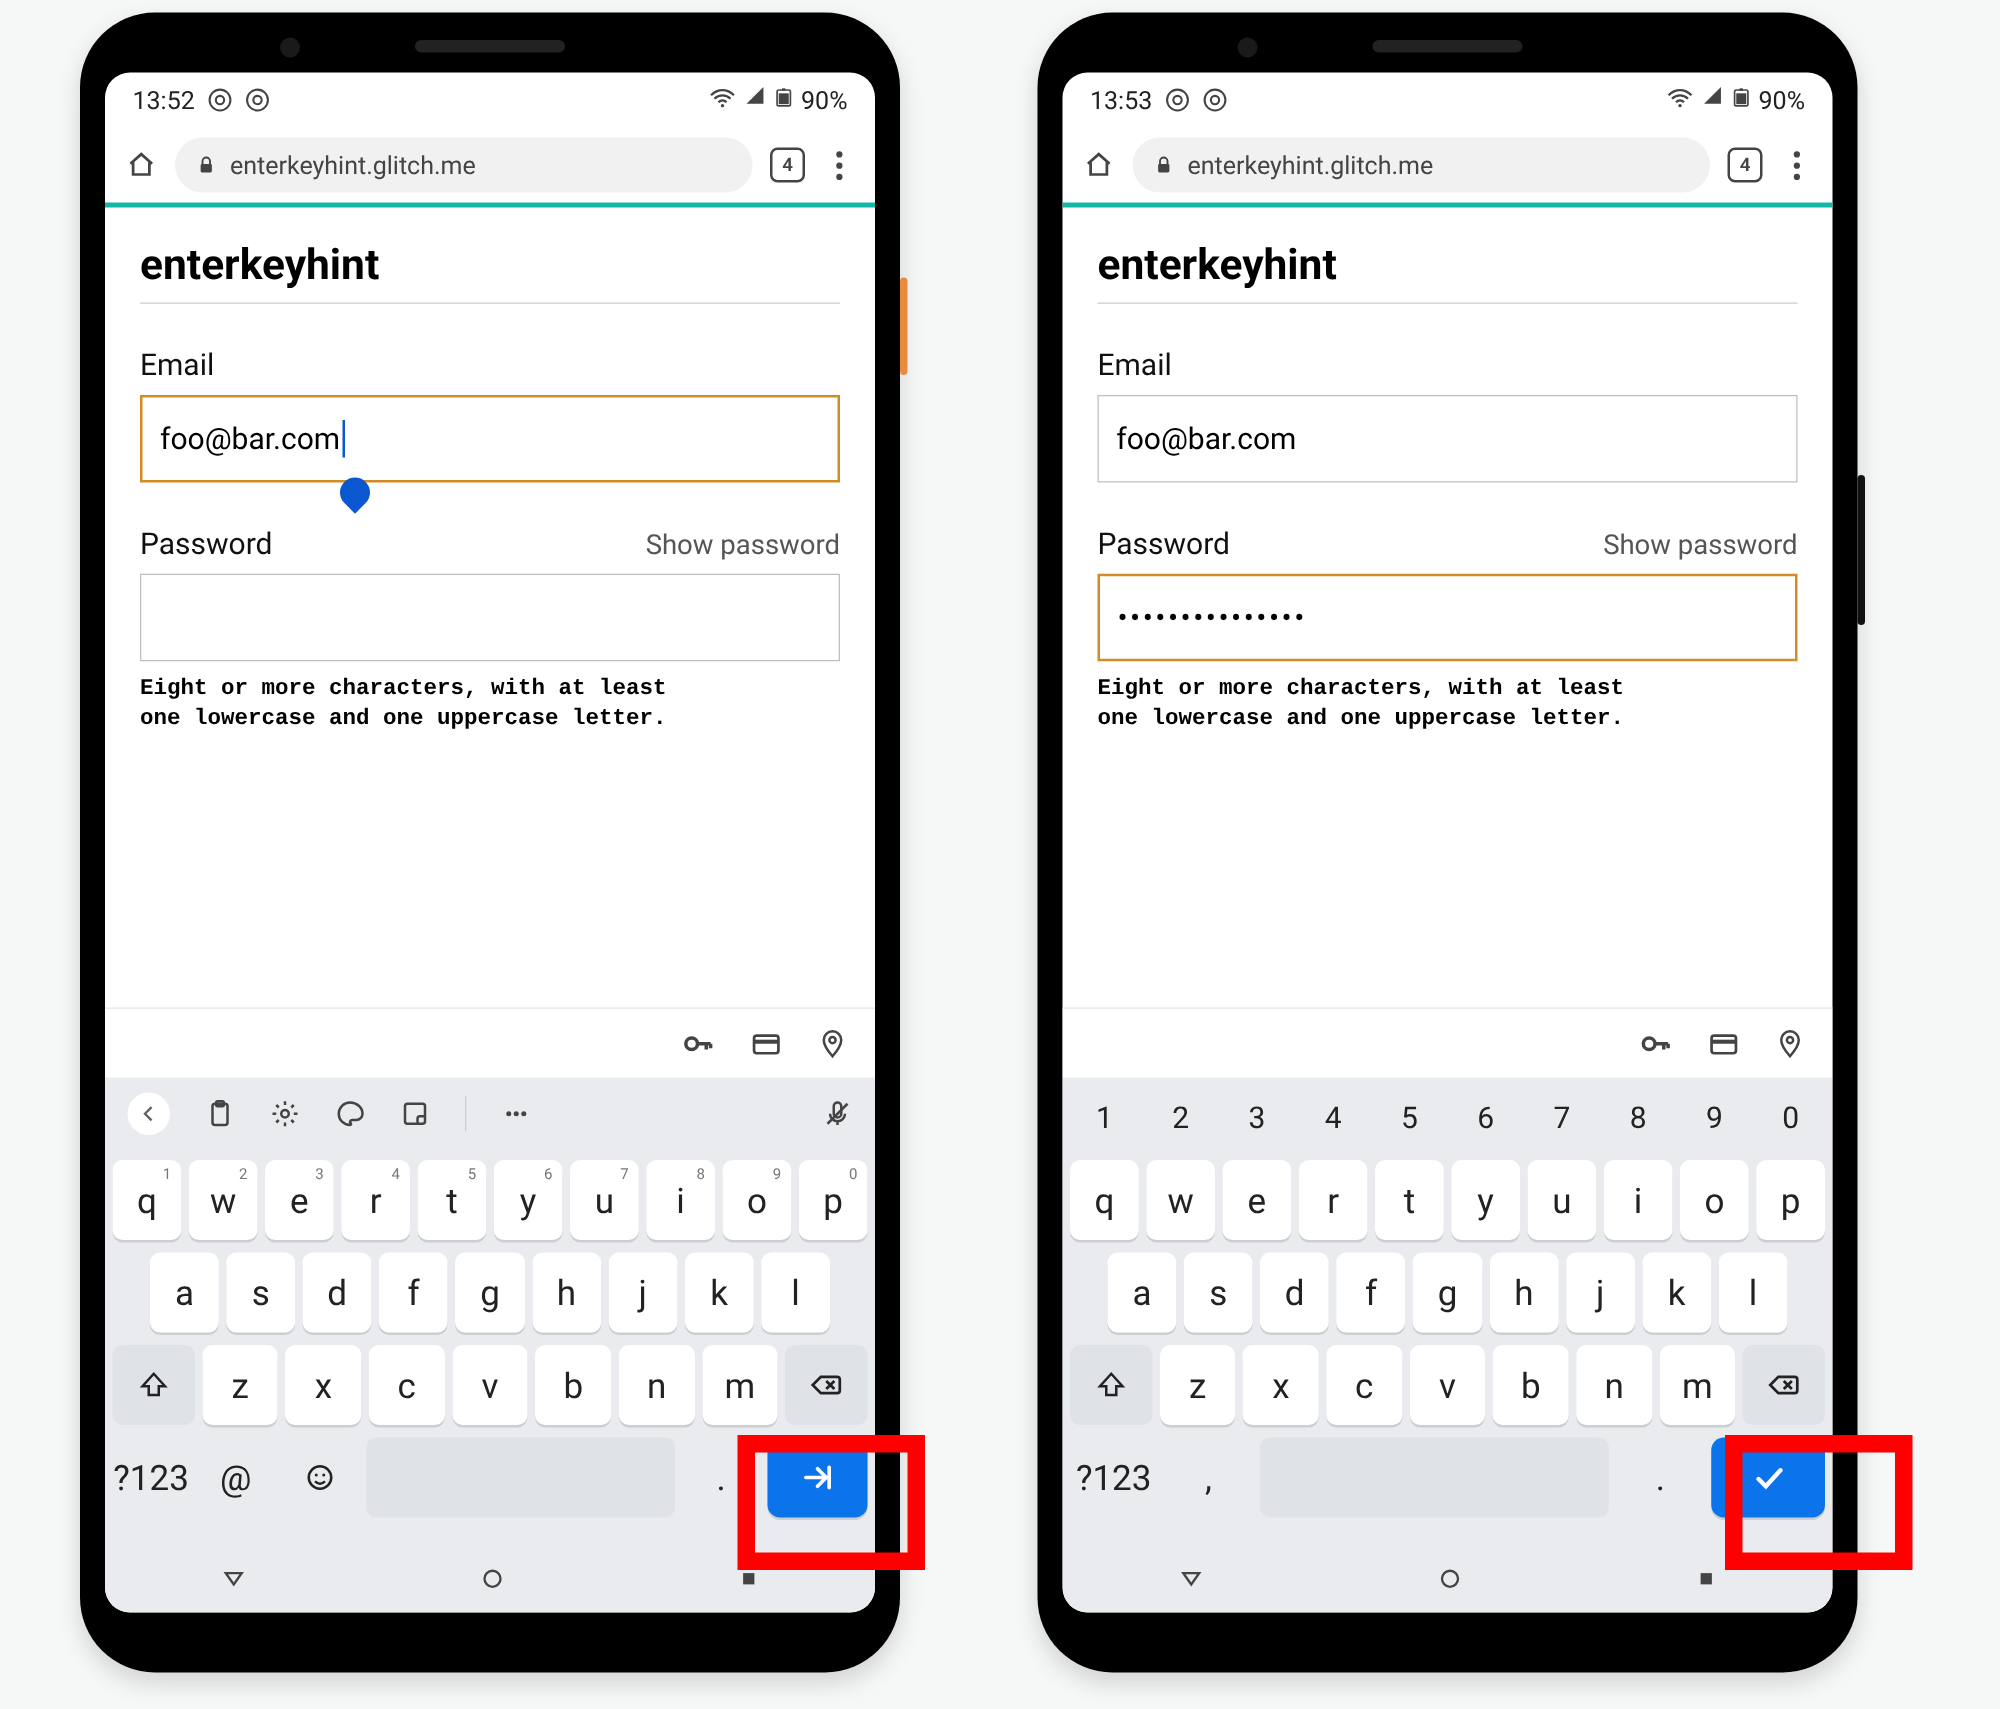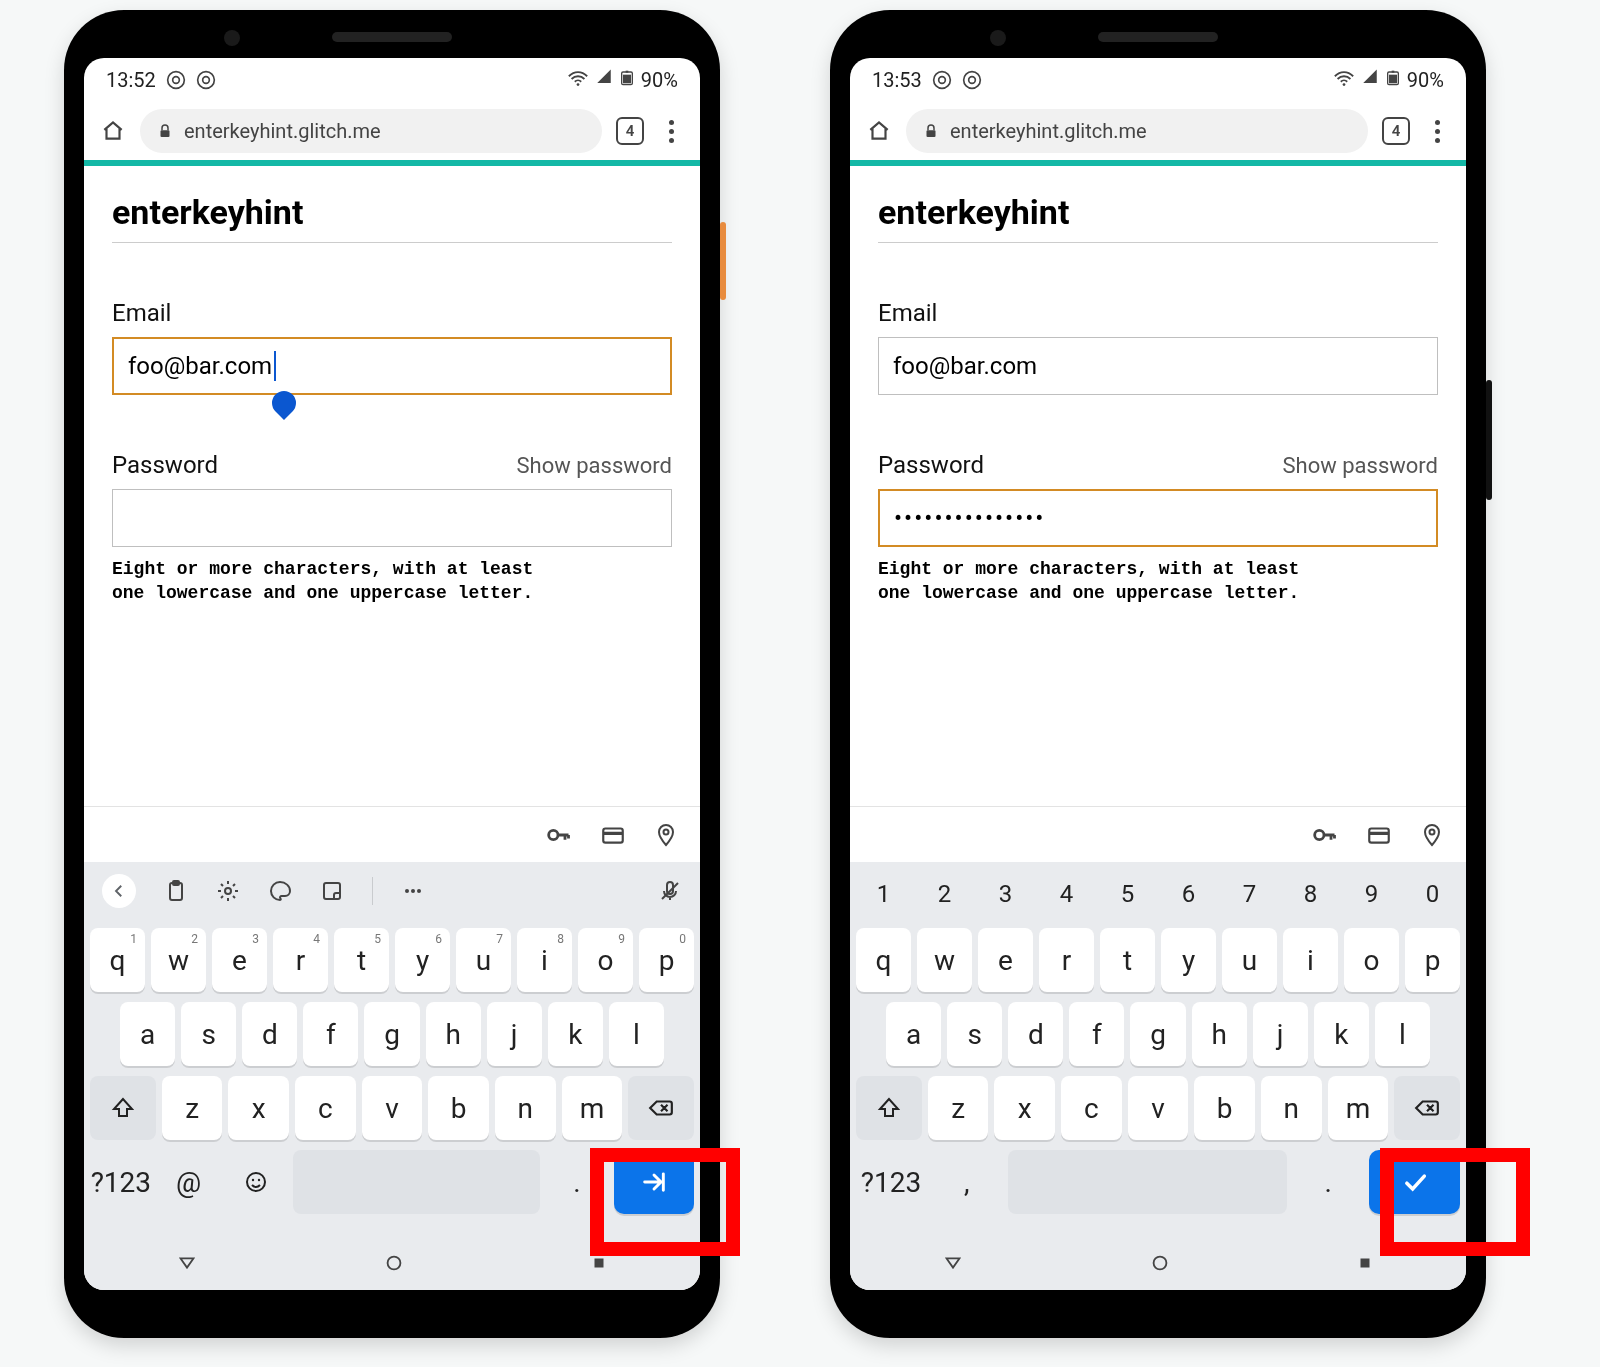--- a/index.html
+++ b/index.html
@@ -59,44 +59,44 @@
   .statusbar .sb-left { display:flex; align-items:center; gap:10px; }
   .statusbar .sb-right{ display:flex; align-items:flex-start; gap:6px; font-weight:400;}
   .ico { display:inline-flex; align-items:center; justify-content:center; color:#444;}
   .ico svg { display:block; }
 
   
   .omnibar {
     height: 64px;
     display:flex; align-items:center; gap:14px;
     padding: 0 16px;
-    border-bottom: 6px solid #14b8a6;
+    border-bottom: 4px solid #14b8a6;
   }
   .omnibox {
     flex:1; height:44px; background:#f1f1f1; border-radius:22px;
     display:flex; align-items:center; gap:10px; padding:0 16px;
     font-size:20px; color:#444;
   }
   .tab-count {
     width:28px; height:28px; border:2.5px solid #444; border-radius:6px;
     display:flex; align-items:center; justify-content:center;
     font-size:15px; font-weight:600; color:#444;
   }
   .kebab { width:26px; display:flex; flex-direction:column; gap:4px; align-items:center;}
   .kebab span{width:5px;height:5px;background:#444;border-radius:50%;}
 
   
   .page { padding: 26px 28px 0 28px; }
   .page h1 { font-size:34px; font-weight:700; padding-bottom:10px; border-bottom:1px solid #ccc; }
-  .fld { margin-top: 56px; }
+  .fld { margin-top: 35px; }
   .lblrow { display:flex; justify-content:space-between; align-items:baseline; }
   .lbl { font-size:24px; color:#111; }
   .showpw { font-size:22px; color:#555; }
   .input {
-    margin-top:10px; width:100%; height:58px;
+    margin-top:10px; width:100%; height:70px;
     border:1px solid #bfbfbf; background:#fff;
     font-size:24px; padding:0 14px;
     display:flex; align-items:center; position:relative;
   }
   .input.focused { border:2px solid #d38b24; }
   .cursor {
     display:inline-block; width:2px; height:30px; background:#0b57d0; margin-left:2px;
   }
   .handle {
     position:absolute; bottom:-22px; width:24px; height:24px;

